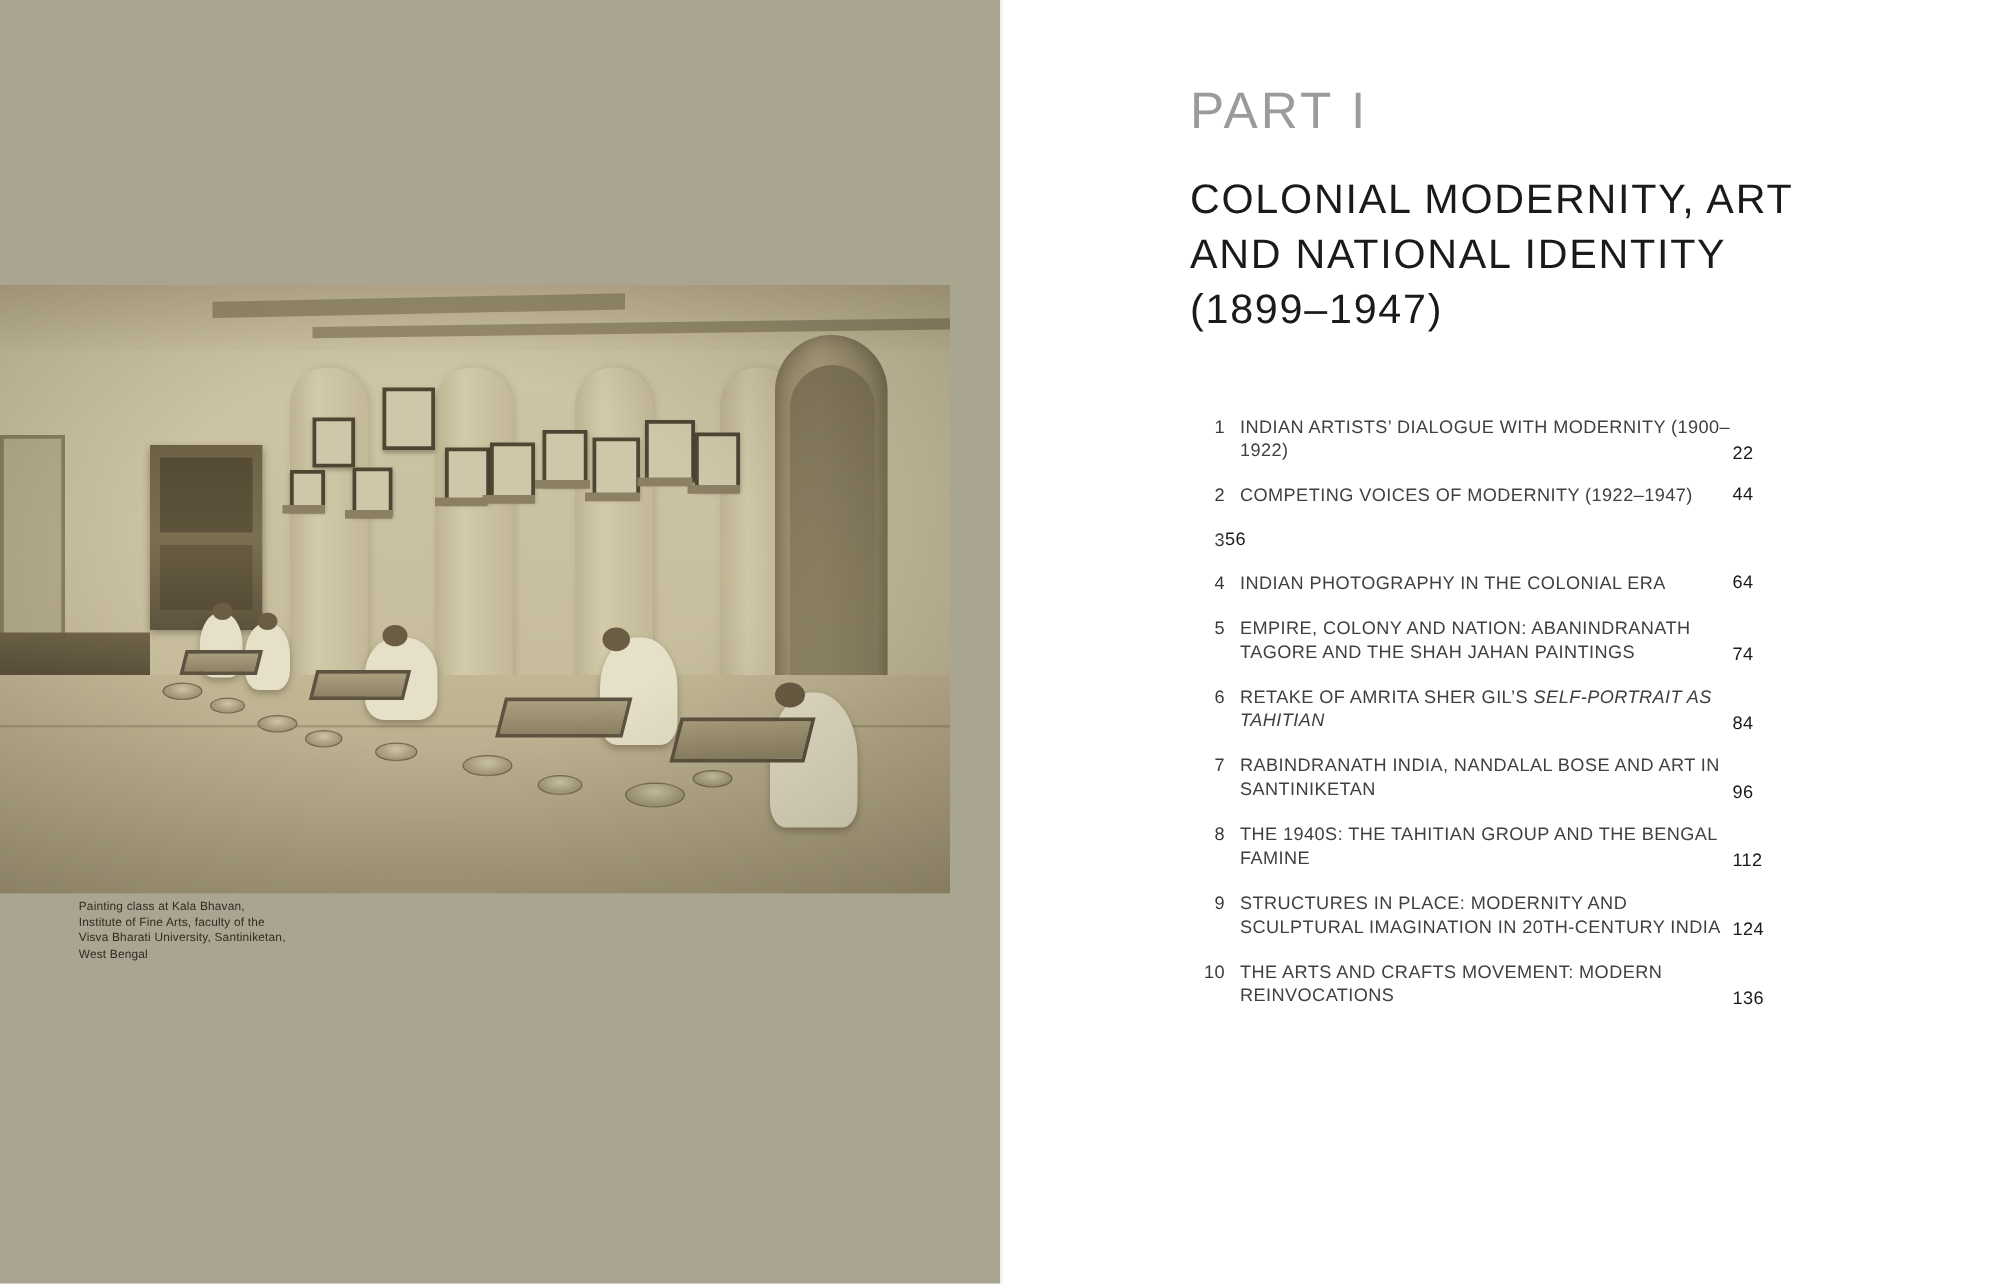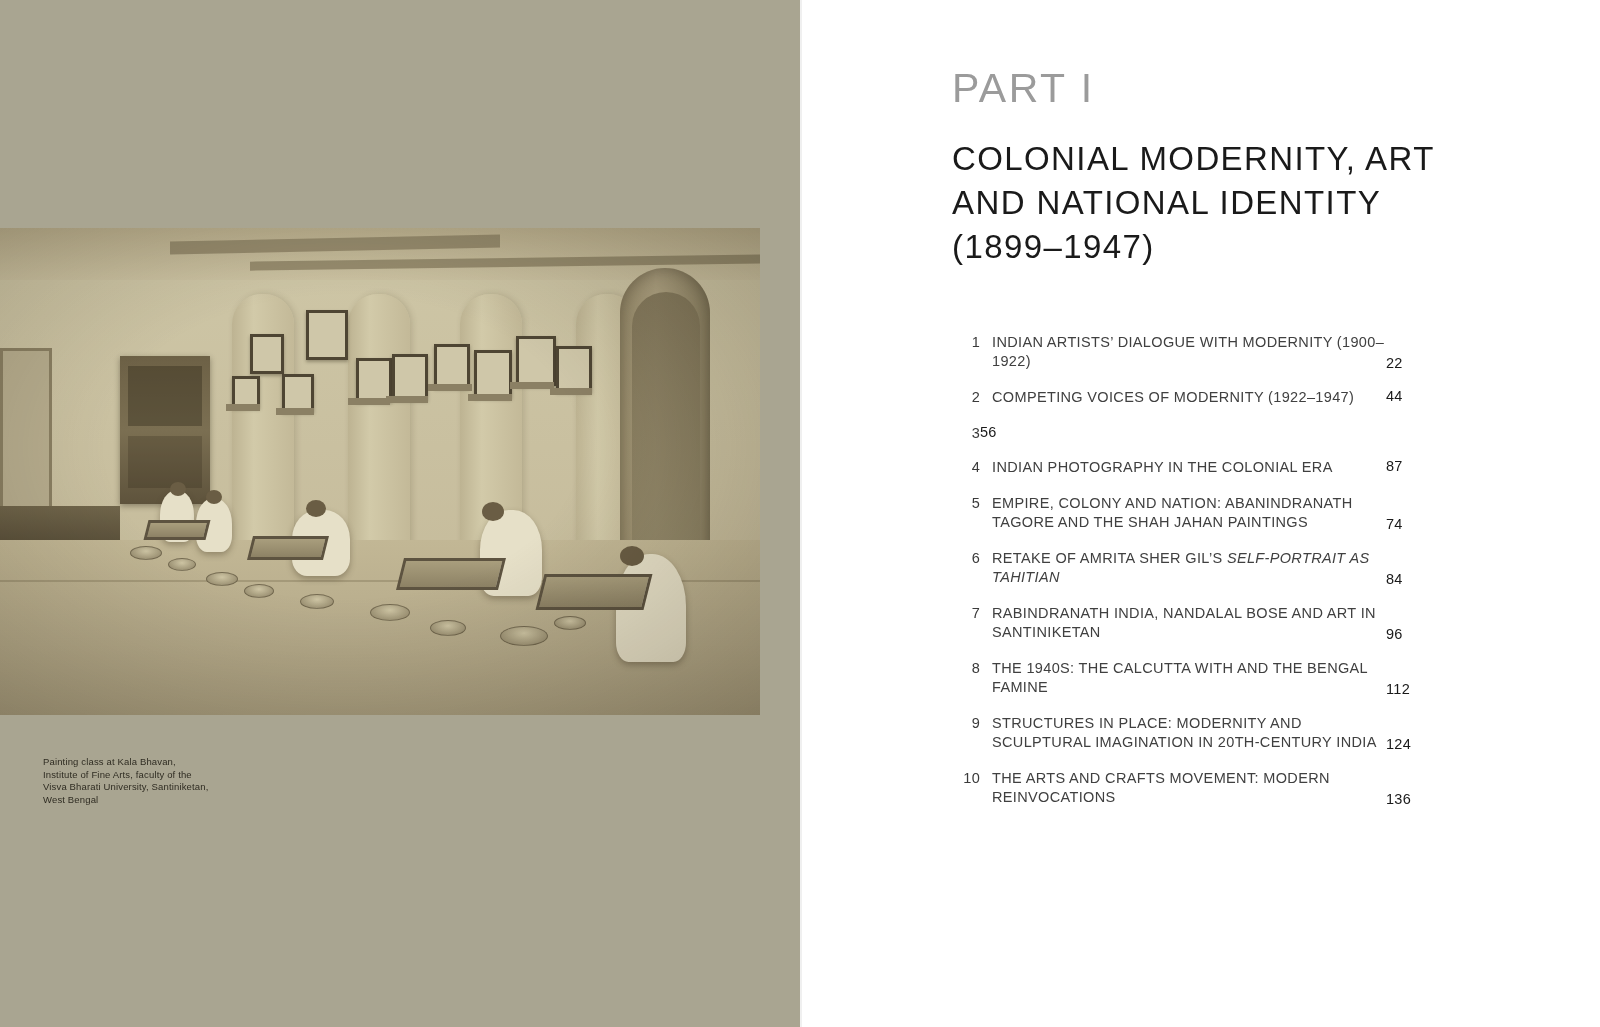--- a/index.html
+++ b/index.html
@@ -176,28 +176,27 @@
     transform: skewX(-14deg);
   }
   .bowl {
     position: absolute;
     background: radial-gradient(ellipse at 50% 35%, #cec5a4, #8c8164);
     border-radius: 50%;
     border: 1px solid rgba(70,60,40,.5);
   }
   .caption {
     position: absolute;
-    left: 43px;
+    left: 63px;
     top: 720px;
     width: 170px;
     font-size: 9.5px;
     line-height: 12.6px;
     color: #2f2c22;
     letter-spacing: .15px;
-    margin-top: 36px;
   }
   
   .right-page {
     position: relative;
     width: 800px;
     height: 1027px;
     background: #ffffff;
     margin-top: 35px;
   }
   .part-label {
@@ -372,40 +371,40 @@
         <div class="toc-title">COMPETING VOICES OF MODERNITY (1922–1947)</div>
         <div class="toc-page">44</div>
       </div>
       <div class="toc-row single">
         <div class="toc-num">3</div>
         <div class="toc-page">56</div>
       </div>
       <div class="toc-row single">
         <div class="toc-num">4</div>
         <div class="toc-title">INDIAN PHOTOGRAPHY IN THE COLONIAL ERA</div>
-        <div class="toc-page">87</div>
+        <div class="toc-page">64</div>
       </div>
       <div class="toc-row">
         <div class="toc-num">5</div>
         <div class="toc-title">EMPIRE, COLONY AND NATION: ABANINDRANATH TAGORE AND THE SHAH JAHAN PAINTINGS</div>
         <div class="toc-page">74</div>
       </div>
       <div class="toc-row">
         <div class="toc-num">6</div>
         <div class="toc-title"><span>RETAKE OF AMRITA SHER GIL’S </span><em>SELF-PORTRAIT AS TAHITIAN</em></div>
         <div class="toc-page">84</div>
       </div>
       <div class="toc-row">
         <div class="toc-num">7</div>
         <div class="toc-title">RABINDRANATH INDIA, NANDALAL BOSE AND ART IN SANTINIKETAN</div>
         <div class="toc-page">96</div>
       </div>
       <div class="toc-row">
         <div class="toc-num">8</div>
-        <div class="toc-title">THE 1940S: THE CALCUTTA WITH AND THE BENGAL FAMINE</div>
+        <div class="toc-title">THE 1940S: THE TAHITIAN GROUP AND THE BENGAL FAMINE</div>
         <div class="toc-page">112</div>
       </div>
       <div class="toc-row">
         <div class="toc-num">9</div>
         <div class="toc-title">STRUCTURES IN PLACE: MODERNITY AND SCULPTURAL IMAGINATION IN 20TH-CENTURY INDIA</div>
         <div class="toc-page">124</div>
       </div>
       <div class="toc-row">
         <div class="toc-num">10</div>
         <div class="toc-title">THE ARTS AND CRAFTS MOVEMENT: MODERN REINVOCATIONS</div>

